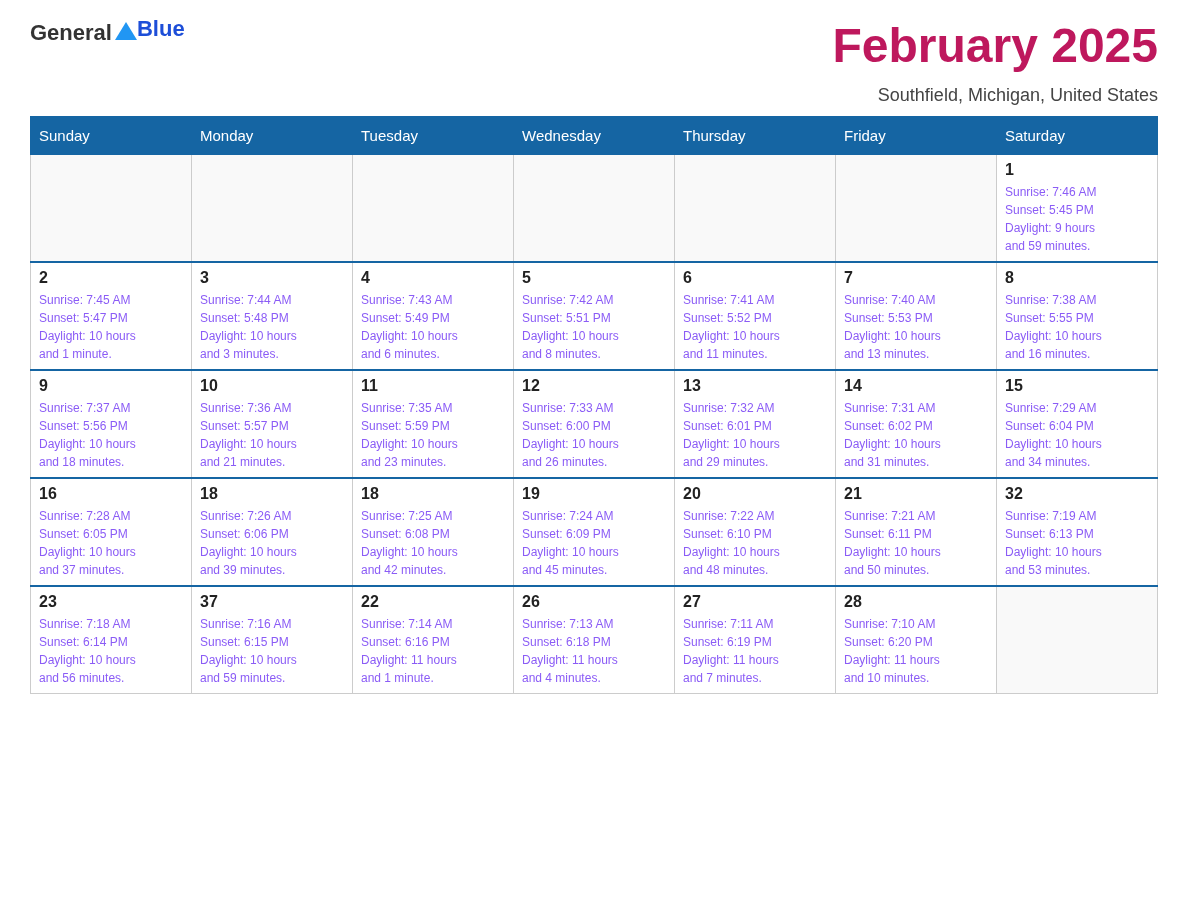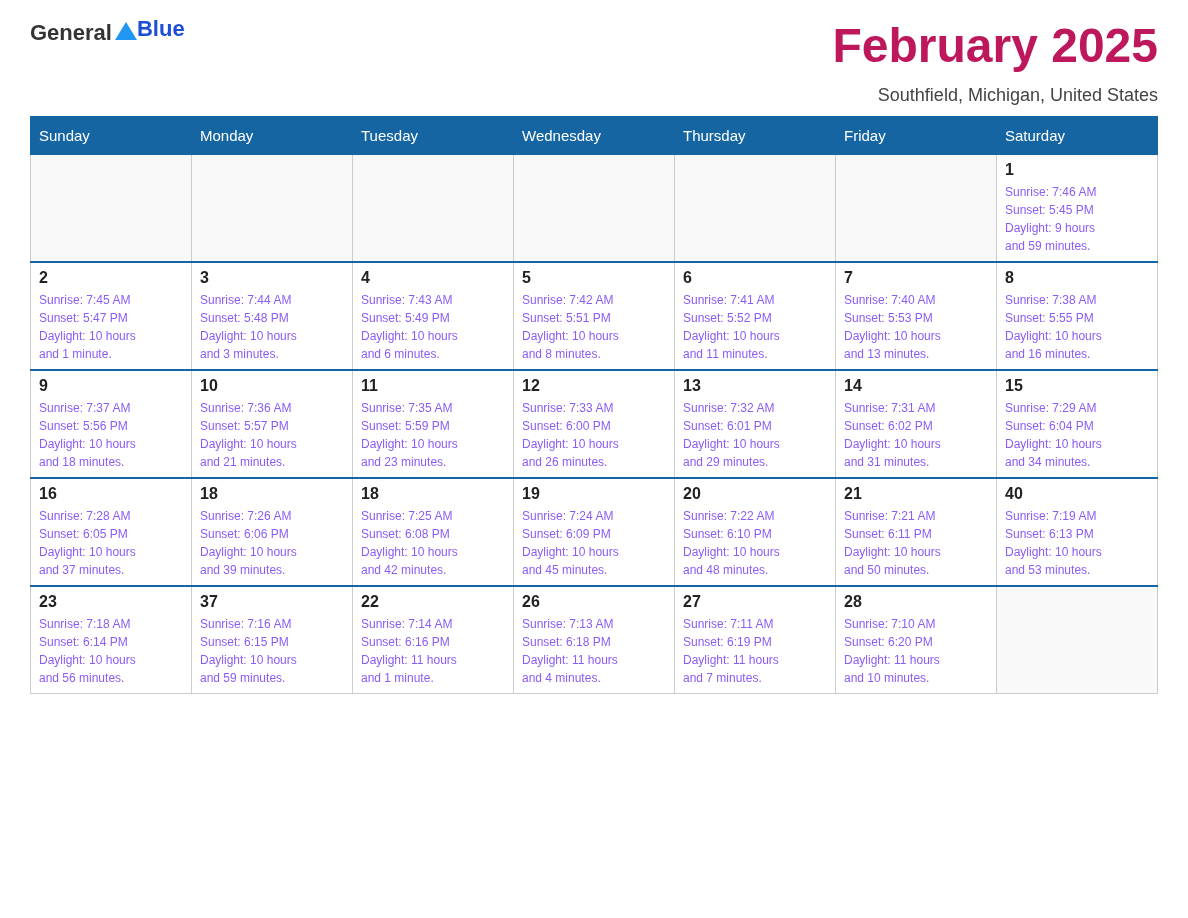--- a/index.html
+++ b/index.html
@@ -214,21 +214,21 @@
         </td>
         <td>
           <span class="day-number">20</span>
           <div class="day-info">Sunrise: 7:22 AM<br>Sunset: 6:10 PM<br>Daylight: 10 hours<br>and 48 minutes.</div>
         </td>
         <td>
           <span class="day-number">21</span>
           <div class="day-info">Sunrise: 7:21 AM<br>Sunset: 6:11 PM<br>Daylight: 10 hours<br>and 50 minutes.</div>
         </td>
         <td>
-          <span class="day-number">40</span>
+          <span class="day-number">32</span>
           <div class="day-info">Sunrise: 7:19 AM<br>Sunset: 6:13 PM<br>Daylight: 10 hours<br>and 53 minutes.</div>
         </td>
       </tr>
       <tr class="row-top">
         <td>
           <span class="day-number">23</span>
           <div class="day-info">Sunrise: 7:18 AM<br>Sunset: 6:14 PM<br>Daylight: 10 hours<br>and 56 minutes.</div>
         </td>
         <td>
           <span class="day-number">37</span>

